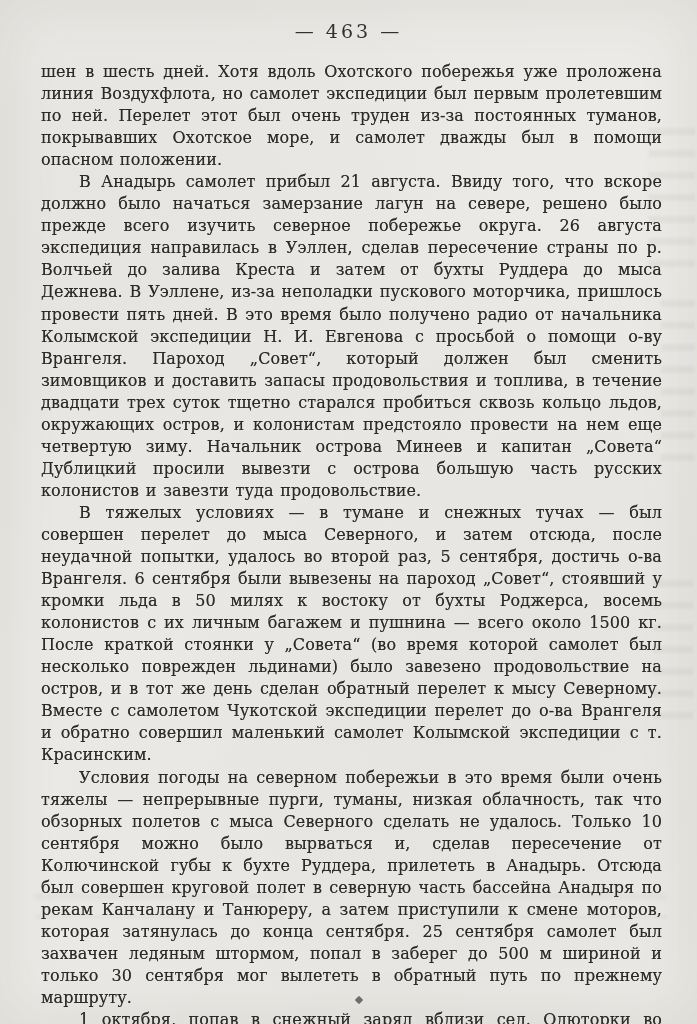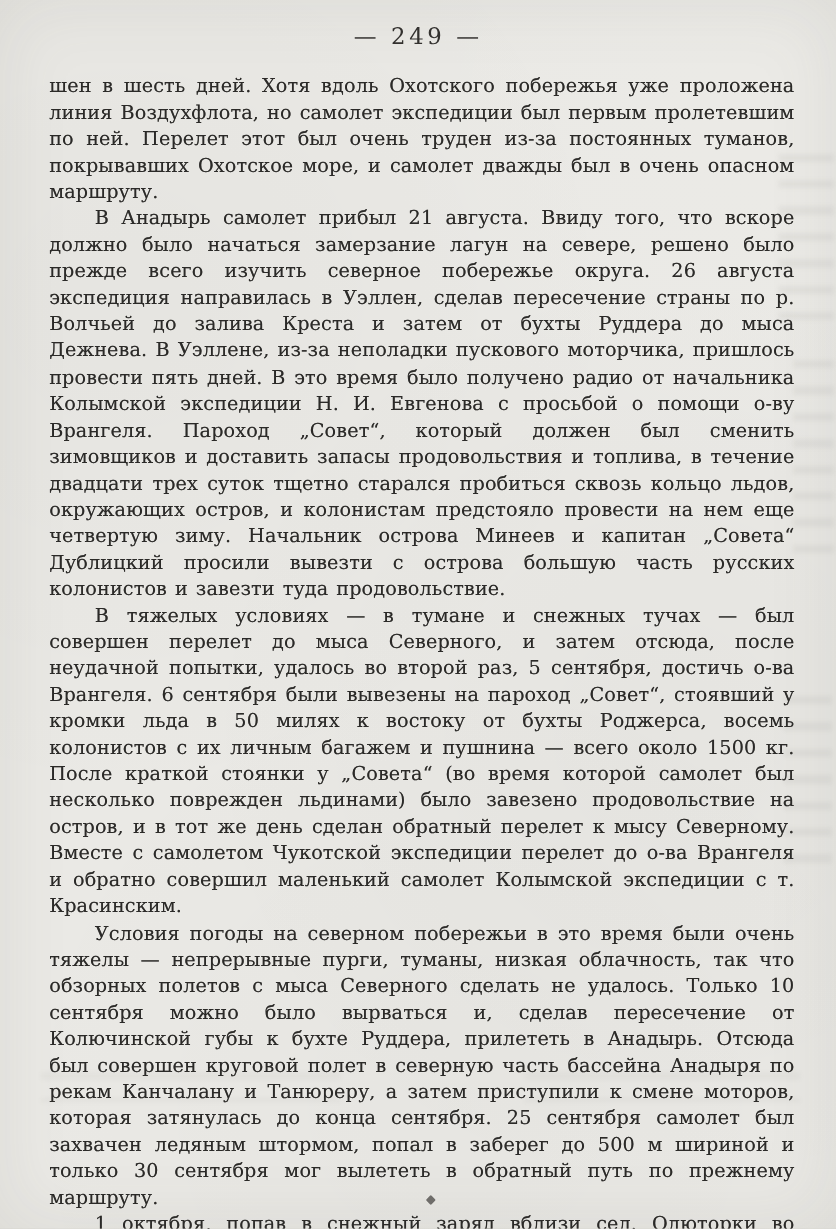--- a/index.html
+++ b/index.html
@@ -81,24 +81,24 @@
     transform: rotate(45deg);
     border-radius: 1px;
     opacity: 0.85;
   }
 </style>
 </head>
 <body>
 
 <div class="page">
 
-  <div class="page-header">— 249 —</div>
+  <div class="page-header">— 463 —</div>
 
   <div class="text-block">
-    <p class="continuation">шен в шесть дней. Хотя вдоль Охотского побережья уже проложена линия Воздухфлота, но самолет экспедиции был первым пролетевшим по ней. Перелет этот был очень труден из-за постоянных туманов, покрывавших Охотское море, и самолет дважды был в очень опасном маршруту.</p>
+    <p class="continuation">шен в шесть дней. Хотя вдоль Охотского побережья уже проложена линия Воздухфлота, но самолет экспедиции был первым пролетевшим по ней. Перелет этот был очень труден из-за постоянных туманов, покрывавших Охотское море, и самолет дважды был в помощи опасном положении.</p>
     <p>В Анадырь самолет прибыл 21 августа. Ввиду того, что вскоре должно было начаться замерзание лагун на севере, решено было прежде всего изучить северное побережье округа. 26 августа экспедиция направилась в Уэллен, сделав пересечение страны по р. Волчьей до залива Креста и затем от бухты Руддера до мыса Дежнева. В Уэллене, из-за неполадки пускового моторчика, пришлось провести пять дней. В это время было получено радио от начальника Колымской экспедиции Н. И. Евгенова с просьбой о помощи о-ву Врангеля. Пароход „Совет“, который должен был сменить зимовщиков и доставить запасы продовольствия и топлива, в течение двадцати трех суток тщетно старался пробиться сквозь кольцо льдов, окружающих остров, и колонистам предстояло провести на нем еще четвертую зиму. Начальник острова Минеев и капитан „Совета“ Дублицкий просили вывезти с острова большую часть русских колонистов и завезти туда продовольствие.</p>
     <p>В тяжелых условиях — в тумане и снежных тучах — был совершен перелет до мыса Северного, и затем отсюда, после неудачной попытки, удалось во второй раз, 5 сентября, достичь о-ва Врангеля. 6 сентября были вывезены на пароход „Совет“, стоявший у кромки льда в 50 милях к востоку от бухты Роджерса, восемь колонистов с их личным багажем и пушнина — всего около 1500 кг. После краткой стоянки у „Совета“ (во время которой самолет был несколько поврежден льдинами) было завезено продовольствие на остров, и в тот же день сделан обратный перелет к мысу Северному. Вместе с самолетом Чукотской экспедиции перелет до о-ва Врангеля и обратно совершил маленький самолет Колымской экспедиции с т. Красинским.</p>
     <p>Условия погоды на северном побережьи в это время были очень тяжелы — непрерывные пурги, туманы, низкая облачность, так что обзорных полетов с мыса Северного сделать не удалось. Только 10 сентября можно было вырваться и, сделав пересечение от Колючинской губы к бухте Руддера, прилететь в Анадырь. Отсюда был совершен круговой полет в северную часть бассейна Анадыря по рекам Канчалану и Танюреру, а затем приступили к смене моторов, которая затянулась до конца сентября. 25 сентября самолет был захвачен ледяным штормом, попал в заберег до 500 м шириной и только 30 сентября мог вылететь в обратный путь по прежнему маршруту.</p>
     <p>1 октября, попав в снежный заряд вблизи сел. Олюторки во время бреющего полета над самой водой, самолет потерял скорость и коснулся воды. При этом был пробит корпус у второго редана, сломана часть</p>
   </div>
 
   <div class="ghost g1"></div>
   <div class="ghost g2"></div>
   <div class="ghost g3"></div>
   <div class="ghost g4"></div>

